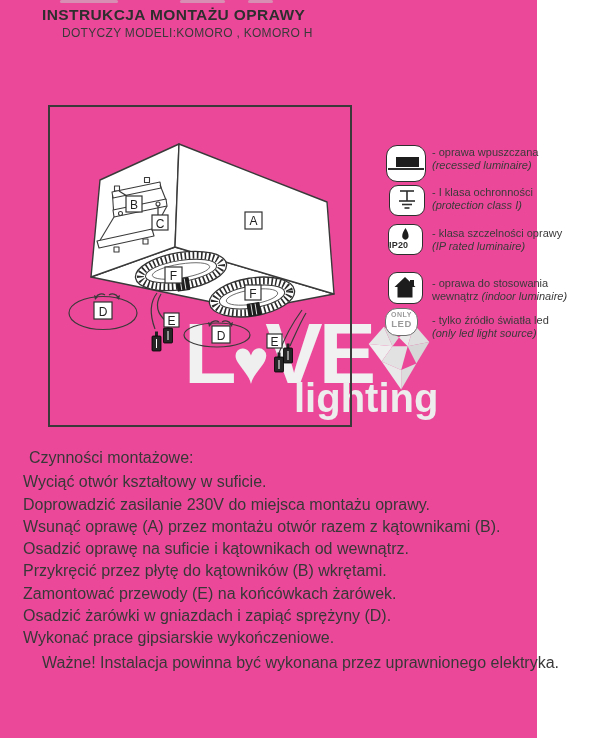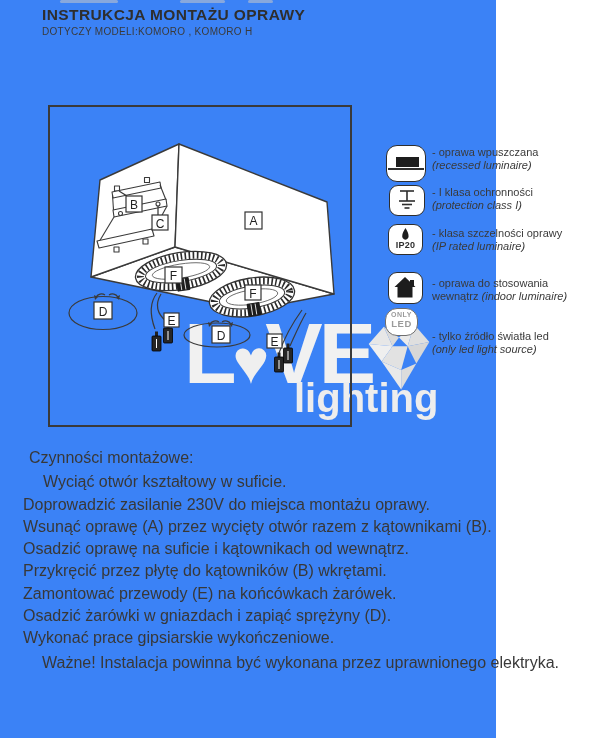--- a/index.html
+++ b/index.html
@@ -1,22 +1,22 @@
 <!DOCTYPE html>
 <html><head>
 <meta charset="utf-8">
 <style>
   html,body{margin:0;padding:0;}
   body{width:616px;height:738px;background:#fff;font-family:"Liberation Sans",sans-serif;color:#3a3a3a;overflow:hidden;}
-  .page{position:relative;width:496px;height:738px;background:#3b82f6;}
+  .page{position:relative;width:537px;height:738px;background:#ec4899;}
 
   
   .hdr{position:absolute;left:42px;top:6px;}
   .title{font-size:15.5px;font-weight:bold;letter-spacing:.4px;color:#2e2e2e;}
-  .subtitle{font-size:10px;letter-spacing:.3px;color:#3a3a3a;margin-top:2px;}
+  .subtitle{font-size:12px;letter-spacing:.3px;color:#3a3a3a;margin-top:2px;margin-left:20px;}
 
   
   .smudge{position:absolute;top:0;height:3px;background:#c9c9c9;opacity:.55;border-radius:2px;}
 
   
   .wm{position:absolute;left:184px;top:318px;width:280px;height:115px;z-index:1;pointer-events:none;}
   .wm-love{position:absolute;left:0;top:-8px;font-size:86px;font-weight:bold;color:#f1f1f1;letter-spacing:-4px;line-height:1;}
   .wm-heartchar{color:#efefef;font-size:62px;}
   .wm-lighting{position:absolute;left:110px;top:58px;font-size:40px;font-weight:bold;color:#ededed;letter-spacing:0px;text-align:center;}
   .wm-heart{position:absolute;left:176px;top:0px;}
@@ -25,29 +25,29 @@
   .frame{position:absolute;left:48px;top:105px;width:304px;height:322px;border:2px solid #3a3a3a;box-sizing:border-box;background:transparent;z-index:2;}
   .frame svg{position:absolute;left:0;top:0;}
 
   
   .spec{position:absolute;z-index:2;}
   .spec-box{position:absolute;border:1.6px solid #2e2e2e;border-radius:10px;box-sizing:border-box;background:#fff;}
   .spec-text{position:absolute;left:432px;font-size:11px;line-height:12.5px;color:#3a3a3a;white-space:nowrap;}
   .spec-text .it{font-style:italic;}
   .recessed-line{position:absolute;left:1px;right:1px;top:22px;height:1.6px;background:#2e2e2e;}
   .recessed-bar{position:absolute;left:9px;top:11px;width:23px;height:9.5px;background:#1d1d1d;}
-  .ip20-txt{position:absolute;left:0;right:0;top:15px;text-align:center;font-size:9px;font-weight:bold;color:#2e2e2e;letter-spacing:.2px;}
+  .ip20-txt{position:absolute;left:0;right:0;top:15px;text-align:left;font-size:9px;font-weight:bold;color:#2e2e2e;letter-spacing:.2px;}
   .onlyled{position:absolute;left:0;right:0;top:2px;text-align:center;font-weight:bold;color:#9b9b9b;line-height:1.1;}
   .onlyled .l1{font-size:7px;letter-spacing:.5px;}
   .onlyled .l2{font-size:9.5px;letter-spacing:.5px;}
 
   
   .instructions{position:absolute;left:23px;top:447px;width:580px;font-size:16px;line-height:22.3px;color:#383838;z-index:2;}
   .instructions .heading{padding-left:6px;}
-  .instructions .step0{margin-top:2px;margin-left:20px;}
+  .instructions .step0{margin-top:2px;}
   .warning{margin-top:2px;padding-left:19px;}
 </style>
 </head>
 <body>
 
 <div class="page">
 
   <div class="smudge" style="left:60px;width:58px;"></div>
   <div class="smudge" style="left:180px;width:45px;"></div>
   <div class="smudge" style="left:248px;width:25px;"></div>
@@ -238,31 +238,31 @@
     </div>
   </div>
 
   <div class="spec">
     <div class="spec-box" style="left:385px;top:308px;width:33px;height:28px;border-radius:12px;border-color:#6e6e6e;">
       <div class="onlyled">
         <div class="l1">ONLY</div>
         <div class="l2">LED</div>
       </div>
     </div>
-    <div class="spec-text" style="top:330px;">
+    <div class="spec-text" style="top:314px;">
       <div>- tylko źródło światła led</div>
       <div class="it">(only led light source)</div>
     </div>
   </div>
 
   <div class="instructions">
     <div class="heading">Czynności montażowe:</div>
     <div class="step step0">Wyciąć otwór kształtowy w suficie.</div>
     <div class="step">Doprowadzić zasilanie 230V  do miejsca montażu oprawy.</div>
-    <div class="step">Wsunąć oprawę (A) przez wycięty otwór razem z kątownikami (B).</div>
+    <div class="step">Wsunąć oprawę (A) przez montażu otwór razem z kątownikami (B).</div>
     <div class="step">Osadzić oprawę na suficie i kątownikach od wewnątrz.</div>
     <div class="step">Przykręcić przez płytę do kątowników (B) wkrętami.</div>
     <div class="step">Zamontować przewody (E) na końcówkach żarówek.</div>
     <div class="step">Osadzić żarówki w gniazdach i zapiąć sprężyny (D).</div>
     <div class="step">Wykonać prace gipsiarskie wykończeniowe.</div>
     <div class="warning">Ważne! Instalacja powinna być wykonana przez uprawnionego elektryka.</div>
   </div>
 
 </div>
 

